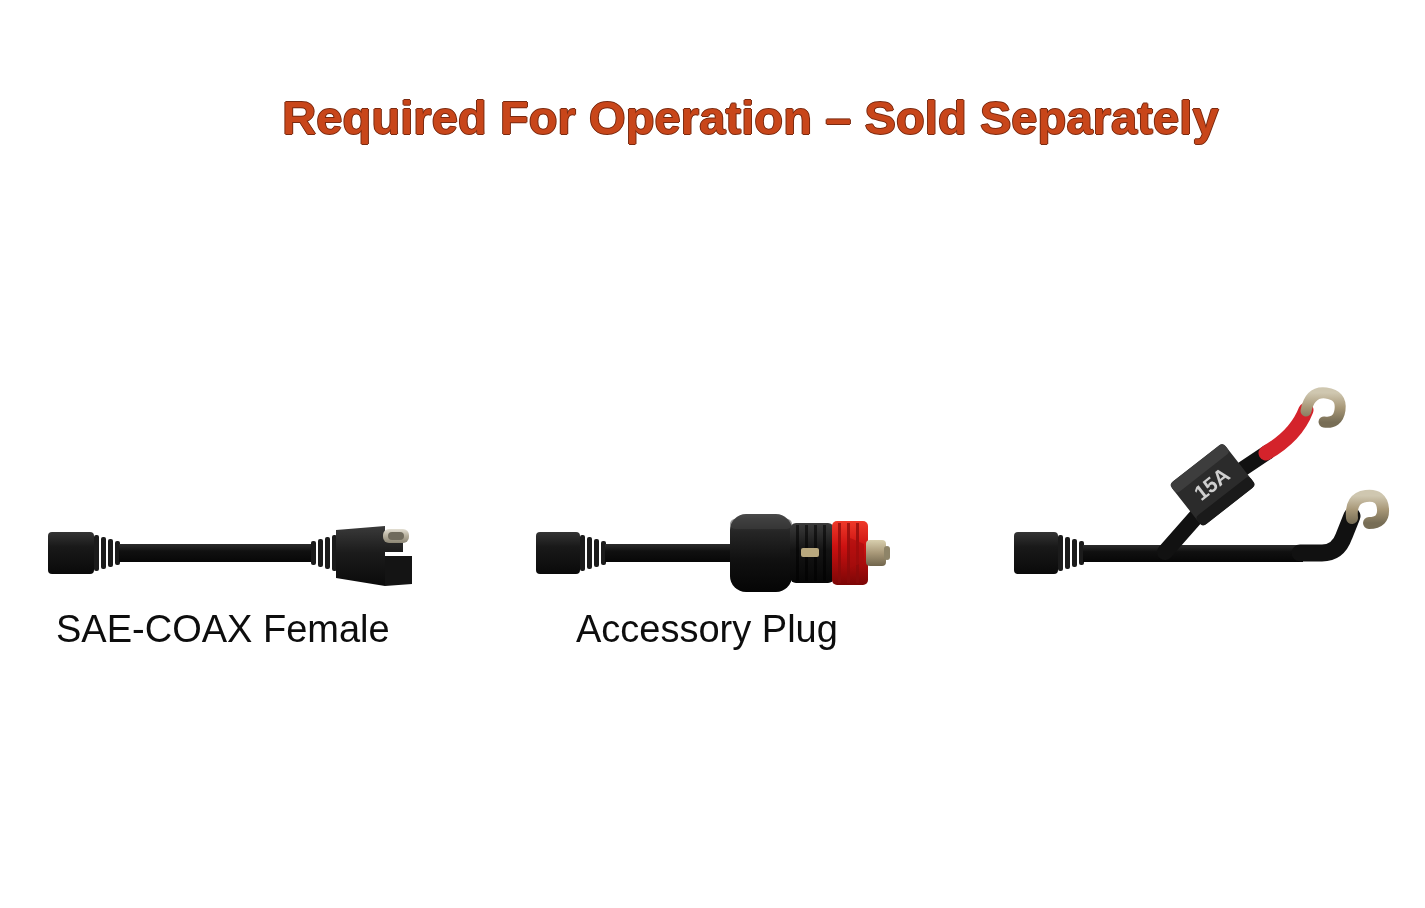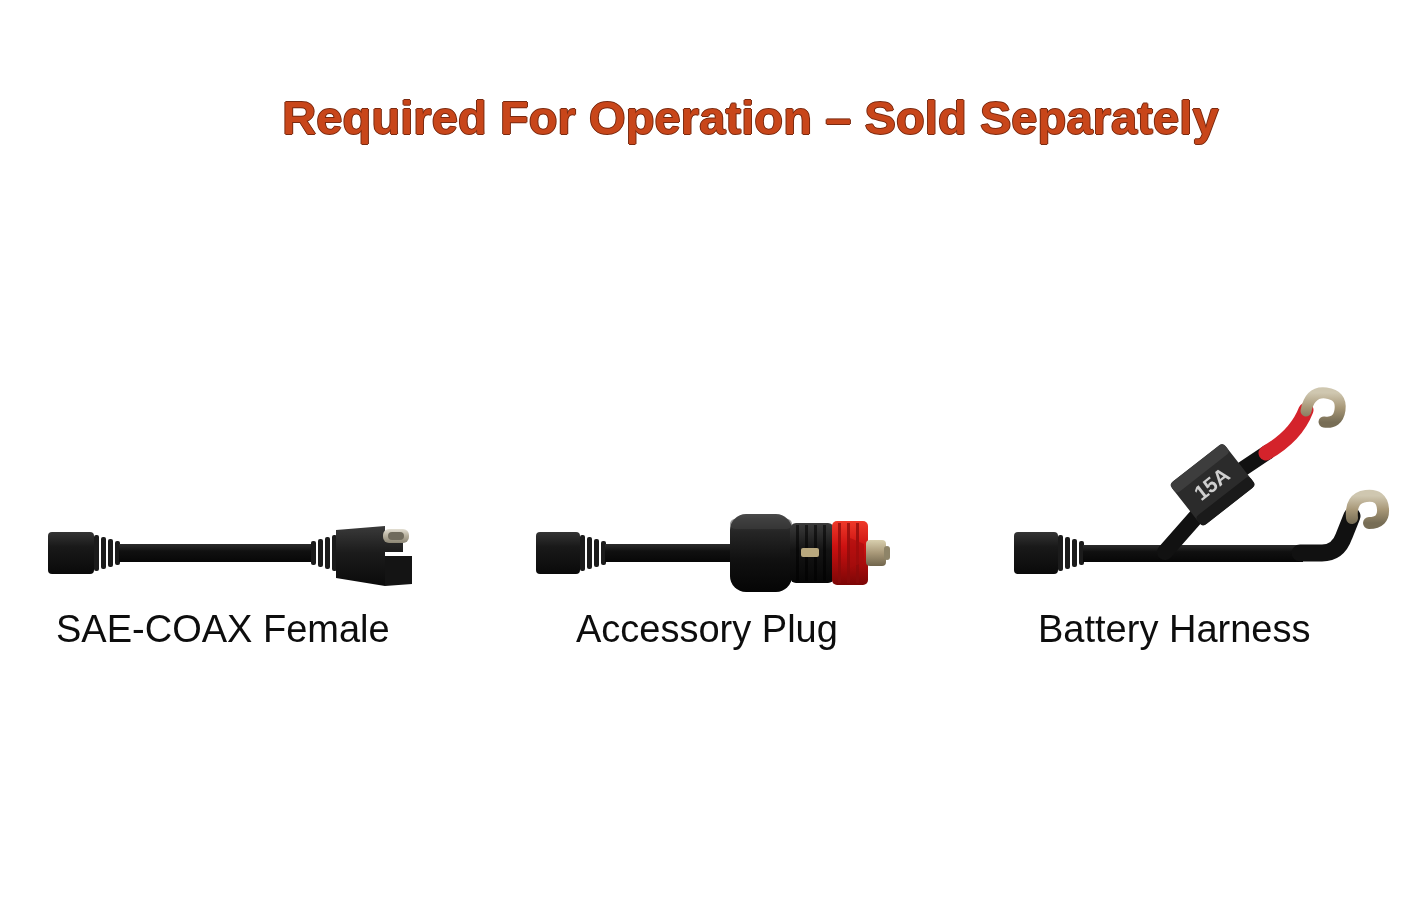--- a/index.html
+++ b/index.html
@@ -271,16 +271,15 @@
         <path d="M306 31 q 4 -20 20 -18 q 16 2 14 17 q -2 14 -16 12" stroke="url(#metalG3)" stroke-width="11" fill="none" stroke-linecap="round"></path>
 
         <g transform="rotate(-38 212 104)">
           <rect x="178" y="78" width="68" height="54" rx="5" fill="#2b2b2b"></rect>
           <rect x="178" y="78" width="68" height="12" rx="4" fill="#3d3d3d"></rect>
           <rect x="178" y="120" width="68" height="12" rx="4" fill="#1a1a1a"></rect>
           <text x="212" y="111" text-anchor="middle" font-family="'Liberation Sans', sans-serif" font-size="21" font-weight="bold" fill="#cfcfcf">15A</text>
         </g>
       </svg>
     </div>
-    <div class="product-label">Battery Harness</div>
   </div>
 
 </div>
 
 </body></html>

